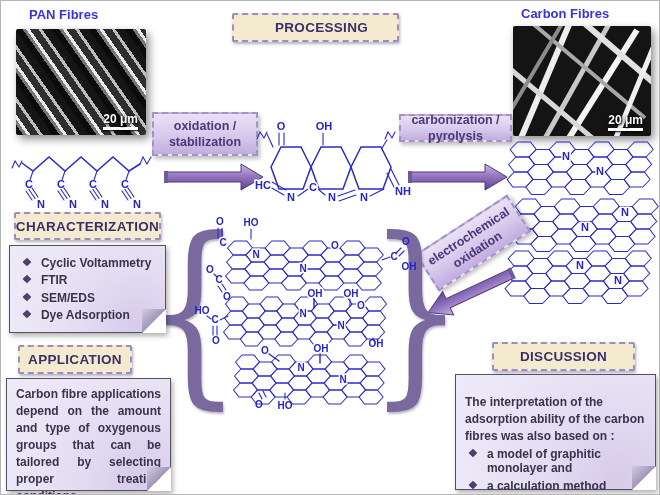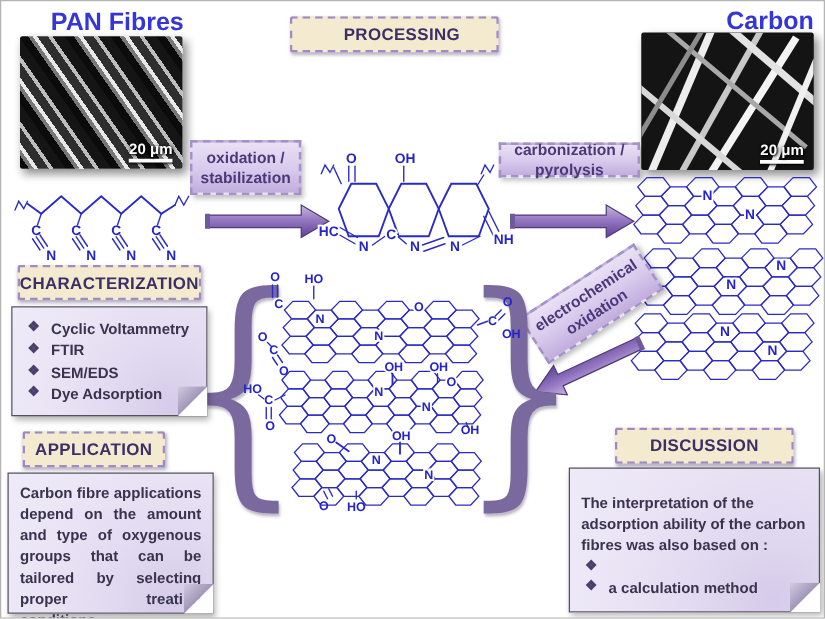--- a/index.html
+++ b/index.html
@@ -1,20 +1,20 @@
 <!DOCTYPE html>
 <html><head>
 <meta charset="utf-8">
 <style>
   html,body{margin:0;padding:0;background:#fff;}
   #canvas{position:relative;width:660px;height:495px;background:#fff;border:1px solid #b5b5b5;
           box-sizing:border-box;overflow:hidden;font-family:"Liberation Sans",sans-serif;}
 
   
-  .fibre-label{position:absolute;font-weight:bold;font-size:20px;color:#3535d8;text-align:right;}
+  .fibre-label{position:absolute;font-weight:bold;font-size:13px;color:#3535d8;text-align:left;}
 
   
   .sem{position:absolute;border-radius:2px;box-shadow:3px 4px 8px rgba(0,0,0,0.45);overflow:hidden;}
   #pan-sem{background:repeating-linear-gradient(55deg,#0b0b0b 0 6px,#777 6px 9px,#e9e9e9 9px 12px,
            #2e2e2e 12px 19px,#bdbdbd 19px 22px,#151515 22px 30px);}
   #carbon-sem{background:#141414;}
   .scalebar{position:absolute;right:8px;bottom:5px;color:#fff;font-weight:bold;font-size:12px;
             text-align:center;text-shadow:0 0 3px #000,1px 1px 2px #000;}
   .scalebar .bar{height:3px;background:#fff;margin-top:1px;box-shadow:0 1px 2px #000;}
 
@@ -130,21 +130,21 @@
     <g>
       <line class="thin" x1="120" y1="32" x2="117" y2="41"></line>
       <text class="atom a11" x="116" y="49">C</text>
       <line class="thin" x1="113" y1="52" x2="119" y2="61"></line>
         <line class="thin" x1="116" y1="50.5" x2="122" y2="59.5"></line>
         <line class="thin" x1="119" y1="49" x2="125" y2="58"></line>
       <text class="atom a11" x="128" y="69">N</text>
     </g>
   </svg>
 
-  <div class="pbox" style="left:151px;top:111px;width:89px;height:44px;">
+  <div class="pbox" style="left:151px;top:111px;width:106px;height:44px;">
     <span>oxidation /</span>
     <span>stabilization</span>
   </div>
   <div class="arrow" style="left:162px;top:160px;">
     <svg width="102" height="32" viewBox="0 0 102 32">
       <defs>
           <linearGradient id="a1" x1="0" y1="0" x2="0" y2="1">
         <stop offset="0" stop-color="#cab7e3"></stop>
             <stop offset=".45" stop-color="#9678c2"></stop>
             <stop offset="1" stop-color="#5e4394"></stop>
@@ -484,20 +484,21 @@
   </div>
 
   <div class="banner" style="left:491px;top:341px;width:143px;height:29px;">
     <span>DISCUSSION</span>
   </div>
   <div class="note" style="left:454px;top:373px;width:201px;height:116px;">
     <div class="note-body" style="padding-bottom:2px;margin-top:12px;">The interpretation of the adsorption ability of  the carbon fibres was also based on :</div>
     <div class="blist" style="padding-top:0;">
       <div class="bitem">
         <span class="bullet">❖</span>
+        <span>a model of graphitic monolayer and</span>
       </div>
       <div class="bitem">
         <span class="bullet">❖</span>
         <span>a calculation method</span>
       </div>
     </div>
     <div class="fold-cover"></div>
     <div class="fold"></div>
   </div>
 

